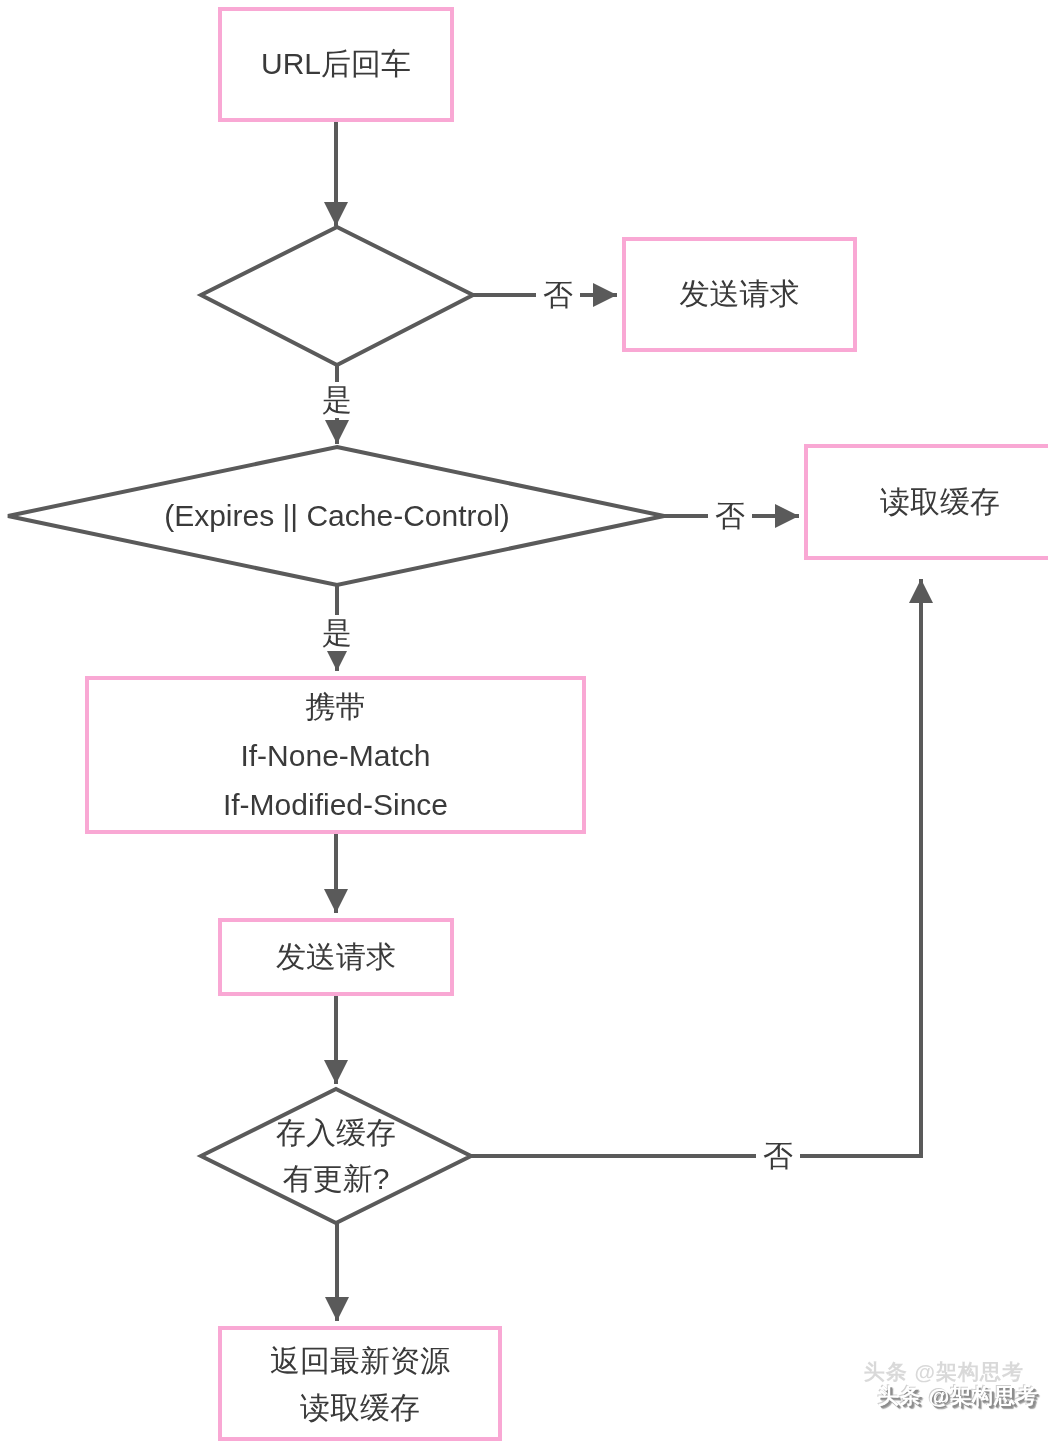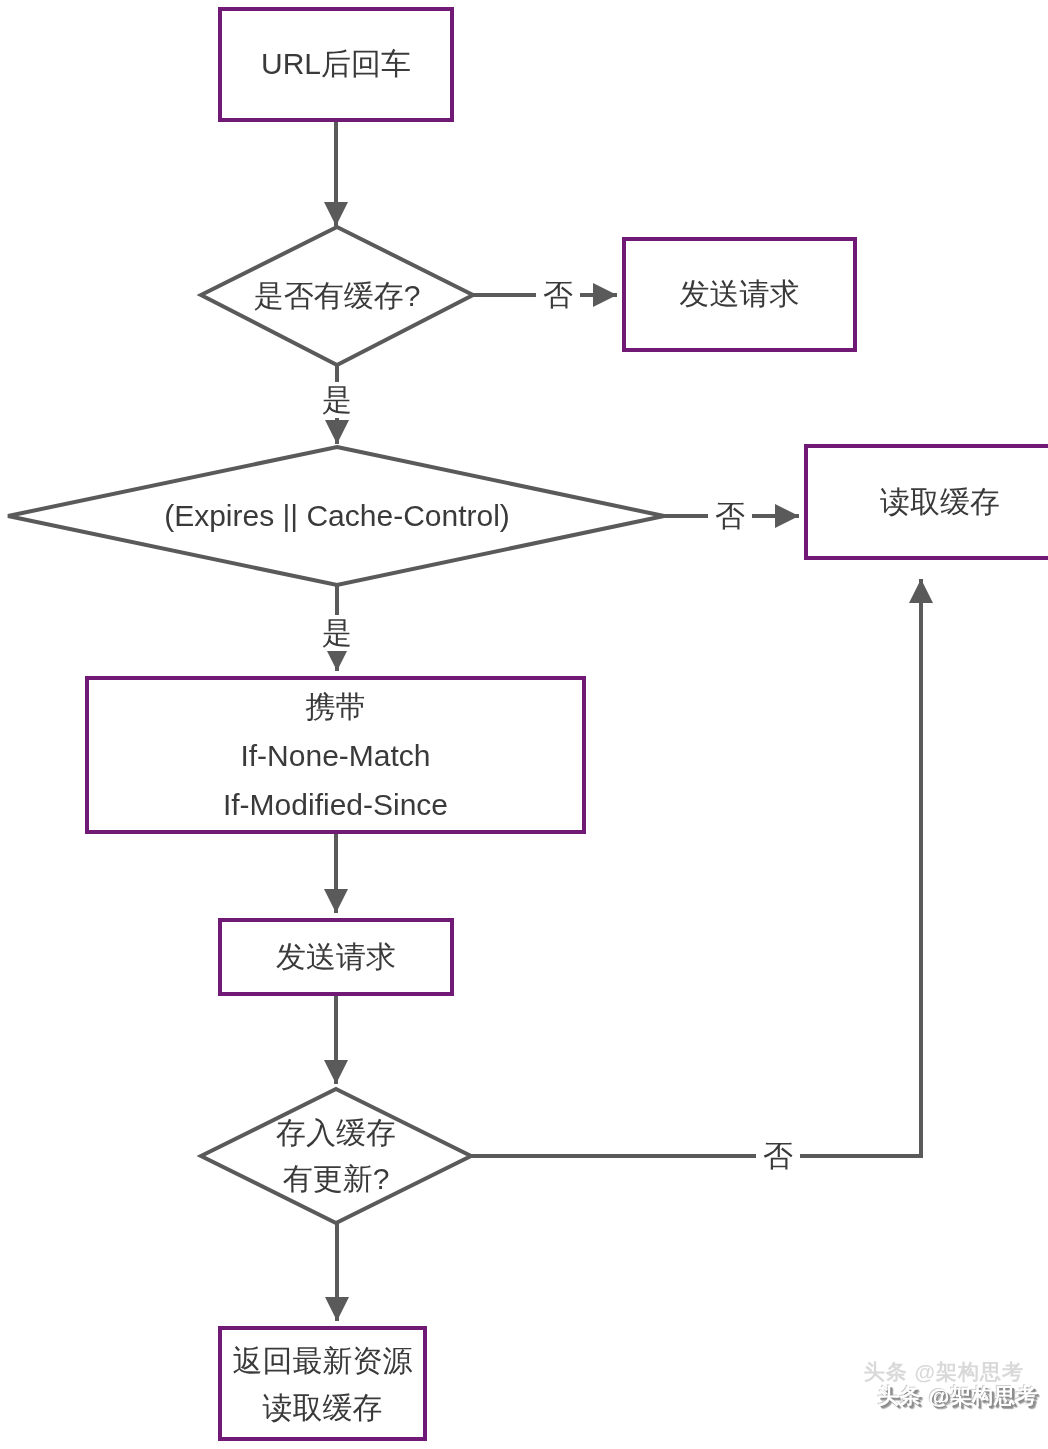--- a/index.html
+++ b/index.html
@@ -18,21 +18,21 @@
   .wires {
     position: absolute;
     left: 0; top: 0;
     width: 1048px; height: 1449px;
     z-index: 1;
   }
   .node {
     position: absolute;
     box-sizing: border-box;
     background: #ffffff;
-    border: 4px solid #701a75;
+    border: 4px solid #f9a8d4;
     color: #3a3a3a;
     font-size: 30px;
     display: flex;
     flex-direction: column;
     align-items: center;
     justify-content: center;
     text-align: center;
     z-index: 2;
   }
   .diamond-text {
@@ -137,28 +137,25 @@
   <div class="node lh49" style="left:85px; top:676px; width:501px; height:158px;">
     <div>携带</div>
     <div>If-None-Match</div>
     <div>If-Modified-Since</div>
   </div>
 
   <div class="node" style="left:218px; top:918px; width:236px; height:78px;">
     <div>发送请求</div>
   </div>
 
-  <div class="node lh47" style="left:218px; top:1326px; width:209px; height:115px;">
+  <div class="node lh47" style="left:218px; top:1326px; width:284px; height:115px;">
     <div>返回最新资源</div>
     <div>读取缓存</div>
   </div>
 
-  <div class="diamond-text" style="left:337px; top:296px;">
-    <div>是否有缓存?</div>
-  </div>
 
   <div class="diamond-text lh48" style="left:337px; top:516px;">
     <div>(Expires || Cache-Control)</div>
   </div>
 
   <div class="diamond-text lh46" style="left:336px; top:1156px;">
     <div>存入缓存</div>
     <div>有更新?</div>
   </div>
 

